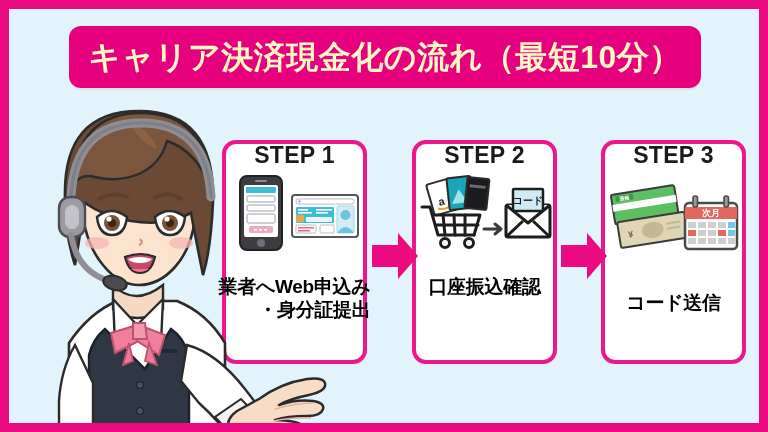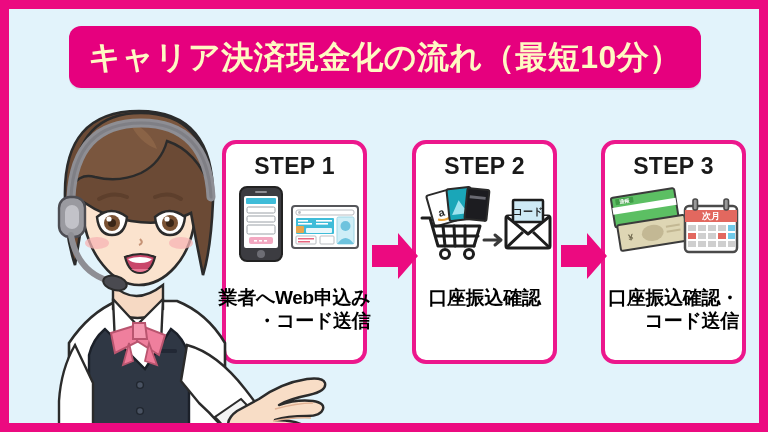--- a/index.html
+++ b/index.html
@@ -37,24 +37,24 @@
 
   
   .card{
     position:absolute;top:131px;width:145px;height:224px;
     background:#ffffff;border:4px solid #ec178c;border-radius:14px;
     box-sizing:border-box;z-index:4;
     display:flex;flex-direction:column;align-items:center;
   }
   #card-1{left:213px;}
   #card-2{left:403px;}
-  #card-3{left:592px;}
+  #card-3{left:592px;gap:8px;}
 
   .card-title{
-    margin-top:11px;font-size:23px;font-weight:bold;color:#1a1a1a;
+    font-size:23px;font-weight:bold;color:#1a1a1a;
     letter-spacing:.3px;line-height:1;
   }
   .card-art{
     margin-top:6px;height:80px;width:134px;
     display:flex;align-items:center;justify-content:center;
   }
   .card-caption{
     margin-top:22px;font-size:19px;font-weight:bold;color:#000000;
     text-align:right;line-height:1.22;letter-spacing:-.3px;
   }
@@ -121,21 +121,21 @@
           <rect x="70" y="57" width="12" height="1.5" fill="#e7667f"></rect>
           <rect x="92" y="52" width="14" height="8" rx="1" fill="#fff" stroke="#b9bdc2" stroke-width="1"></rect>
 
           <rect x="109" y="33" width="17" height="27" rx="1.5" fill="#cfeef7" stroke="#9fd7e6" stroke-width="1"></rect>
           <circle cx="117.5" cy="42" r="5" fill="#6ec3de"></circle>
           <path d="M109 60 q8.5 -12 17 0 z" fill="#6ec3de"></path>
         </svg>
       </div>
       <div class="card-caption">
         <span>業者へWeb申込み</span>
-        <span>・コード送信</span>
+        <span>・身分証提出</span>
       </div>
     </div>
 
     <div class="arrow" id="arrow-1">
       <svg width="46" height="50" viewBox="0 0 46 50">
         <path d="M0 14 L26 14 L26 2 L46 25 L26 48 L26 36 L0 36 Z" fill="#ec0a80"></path>
       </svg>
     </div>
 
     <div class="card" id="card-2">
@@ -223,21 +223,20 @@
               <rect x="81" y="57" width="8" height="6" fill="#cfcfcf"></rect>
               <rect x="91" y="57" width="8" height="6" fill="#cfcfcf"></rect>
               <rect x="101" y="57" width="8" height="6" fill="#cfcfcf"></rect>
               <rect x="111" y="57" width="8" height="6" fill="#cfcfcf"></rect>
               <rect x="121" y="57" width="7" height="6" fill="#cfcfcf"></rect>
             </g>
           </g>
         </svg>
       </div>
       <div class="card-caption">
-        <span>口座振込確認・</span>
         <span>コード送信</span>
       </div>
     </div>
 
     <svg id="operator" viewBox="0 0 330 330">
       <defs>
         <clipPath id="hairClip">
             <path d="M55 92 q0 -66 60 -66 q62 0 62 70 q0 52 -16 72 q-30 16 -62 4 q-40 -22 -44 -80 z"></path>
           </clipPath>
       </defs>

